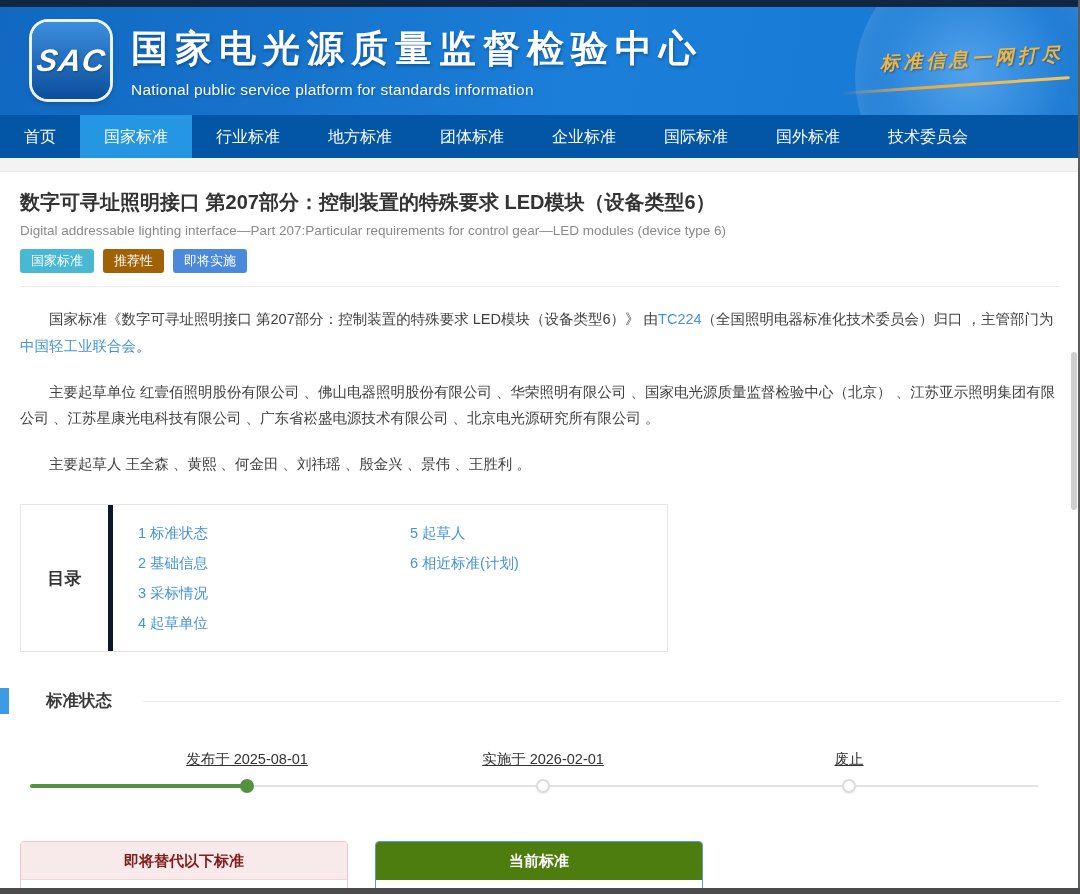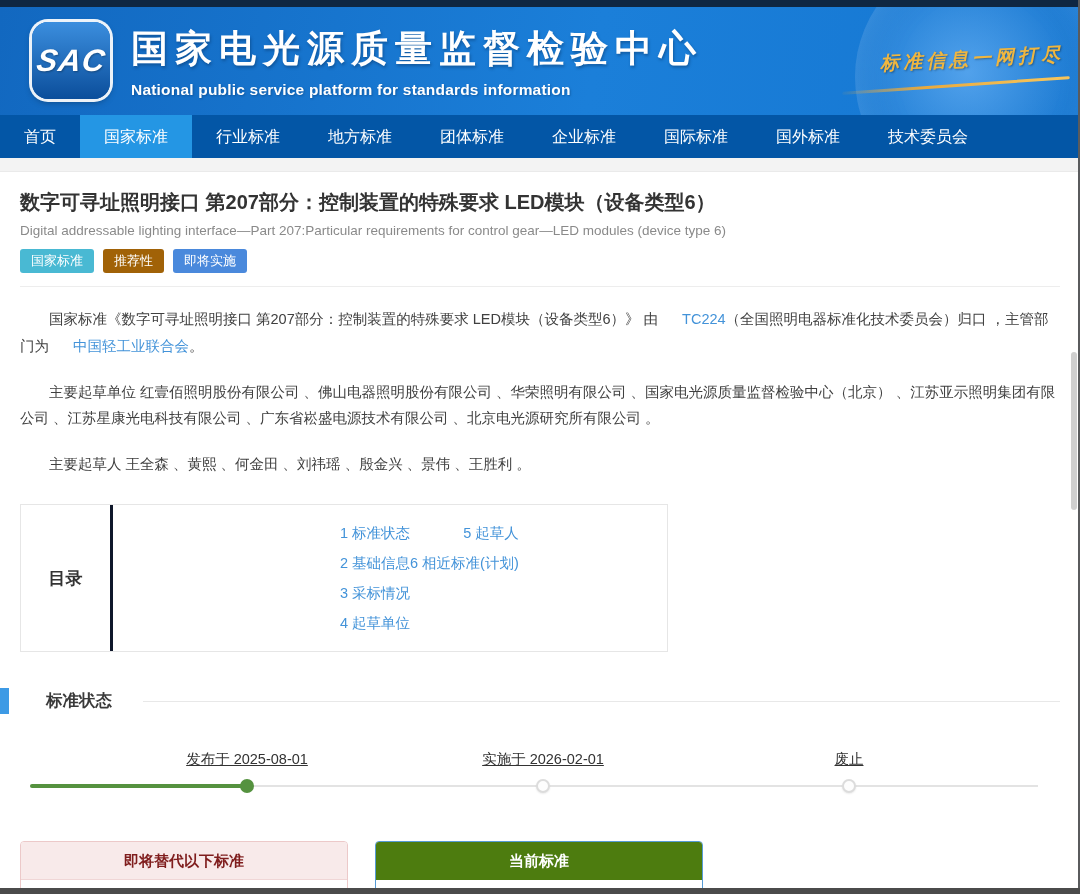--- a/index.html
+++ b/index.html
@@ -19,21 +19,21 @@
   .globe { position:absolute; right:-25px; top:-55px; width:250px; height:250px; border-radius:50%;
            background:radial-gradient(circle at 45% 48%, rgba(130,195,255,.55), rgba(60,140,215,.25) 55%, rgba(40,110,190,0) 72%);
            box-shadow:inset 0 0 40px rgba(190,225,255,.25); }
   .logo { position:absolute; left:32px; top:15px; width:78px; height:77px; border-radius:16px;
           background:linear-gradient(180deg,#3b8ede 0%,#0b4e9b 100%);
           box-shadow:0 0 0 3px rgba(255,255,255,.92), 0 3px 7px rgba(0,0,0,.35);
           display:flex; align-items:center; justify-content:center; }
   .logo span { color:#fff; font-size:31px; font-weight:bold; font-style:italic; letter-spacing:1px; transform:skewX(-8deg); text-shadow:1px 1px 2px rgba(0,0,0,.3); }
   .header-titles { position:absolute; left:131px; top:17px; }
   .title-cn { color:#fff; font-size:37px; font-weight:bold; letter-spacing:7px; text-shadow:1px 2px 3px rgba(6,48,96,.45); }
-  .title-en { color:#fff; font-size:15.5px; font-weight:bold; margin-top:7px; letter-spacing:.2px; text-shadow:1px 1px 2px rgba(6,48,96,.4); }
+  .title-en { color:#fff; font-size:15.5px; font-weight:normal; margin-top:7px; letter-spacing:.2px; text-shadow:1px 1px 2px rgba(6,48,96,.4); }
   .slogan { position:absolute; right:16px; top:39px; color:#f0b63f; font-size:19px; font-weight:bold; font-style:italic;
             letter-spacing:4px; transform:rotate(-3deg); text-shadow:1px 1px 2px rgba(0,0,0,.35); white-space:nowrap; }
   .slogan-line { position:absolute; right:10px; top:77px; width:228px; height:3px; border-radius:2px;
                  background:linear-gradient(90deg, rgba(240,182,63,.05), #e9a93c 35%, #f5c35a 90%); transform:rotate(-4deg); }
 
   
   .nav { height:43px; background:#0356a6; display:flex; }
   .nav-item { line-height:43px; padding:0 24px; color:#ffffff; font-size:16px; cursor:pointer; white-space:nowrap; }
   .nav-item.active { background:#2496e4; }
   .gray-strip { height:14px; background:#f3f3f3; border-bottom:1px solid #eaeaea; }
@@ -42,28 +42,28 @@
   .content { padding:0 20px; position:relative; }
   .std-title { margin-top:17px; font-size:20px; font-weight:bold; color:#333; }
   .std-subtitle { margin-top:7px; font-size:13.5px; color:#8a8a8a; }
   .badges { display:flex; gap:9px; margin-top:11px; }
   .badge { color:#fff; font-size:13px; padding:3px 11px; border-radius:3px; }
   .badge-cyan { background:#49b9d3; }
   .badge-green { background:#a16207; }
   .badge-blue { background:#4a89dc; }
   .divider { border-top:1px solid #ededed; margin-top:13px; }
   .para { margin-top:19px; font-size:14.5px; color:#404040; line-height:1.85; text-indent:2em; }
-  .inline-link { color:#4393d9; cursor:pointer; text-decoration:none;padding-left:24px; }
+  .inline-link { color:#4393d9; cursor:pointer; text-decoration:none; }
 
   
   .toc-box { width:648px; margin-top:26px; border:1px solid #e6e6e6; display:flex; min-height:139px; }
   .toc-label { width:92px; display:flex; align-items:center; justify-content:center; font-size:17px; font-weight:bold; color:#333;
-               border-right:3px solid #0f172a; }
+               border-right:5px solid #0f172a; }
   .toc-links { flex:1; display:flex; padding:13px 0; }
-  .toc-col { display:flex; flex-direction:column;align-items:flex-end; }
+  .toc-col { display:flex; flex-direction:column; }
   .toc-col-1 { margin-left:25px; width:272px; }
   .toc-link { color:#4393d9; font-size:14.5px; line-height:30px; cursor:pointer; }
 
   
   .sec-header { margin:36px -20px 0 -20px; display:flex; align-items:center;gap:16px; }
   .sec-bar { width:9px; height:26px; background:#3d9ae5; }
   .sec-title { margin-left:21px; font-size:16.5px; font-weight:bold; color:#3a3a3a; }
   .sec-line { flex:1; height:1px; background:#e8e8e8; margin-left:15px; margin-right:20px; }
 
   

